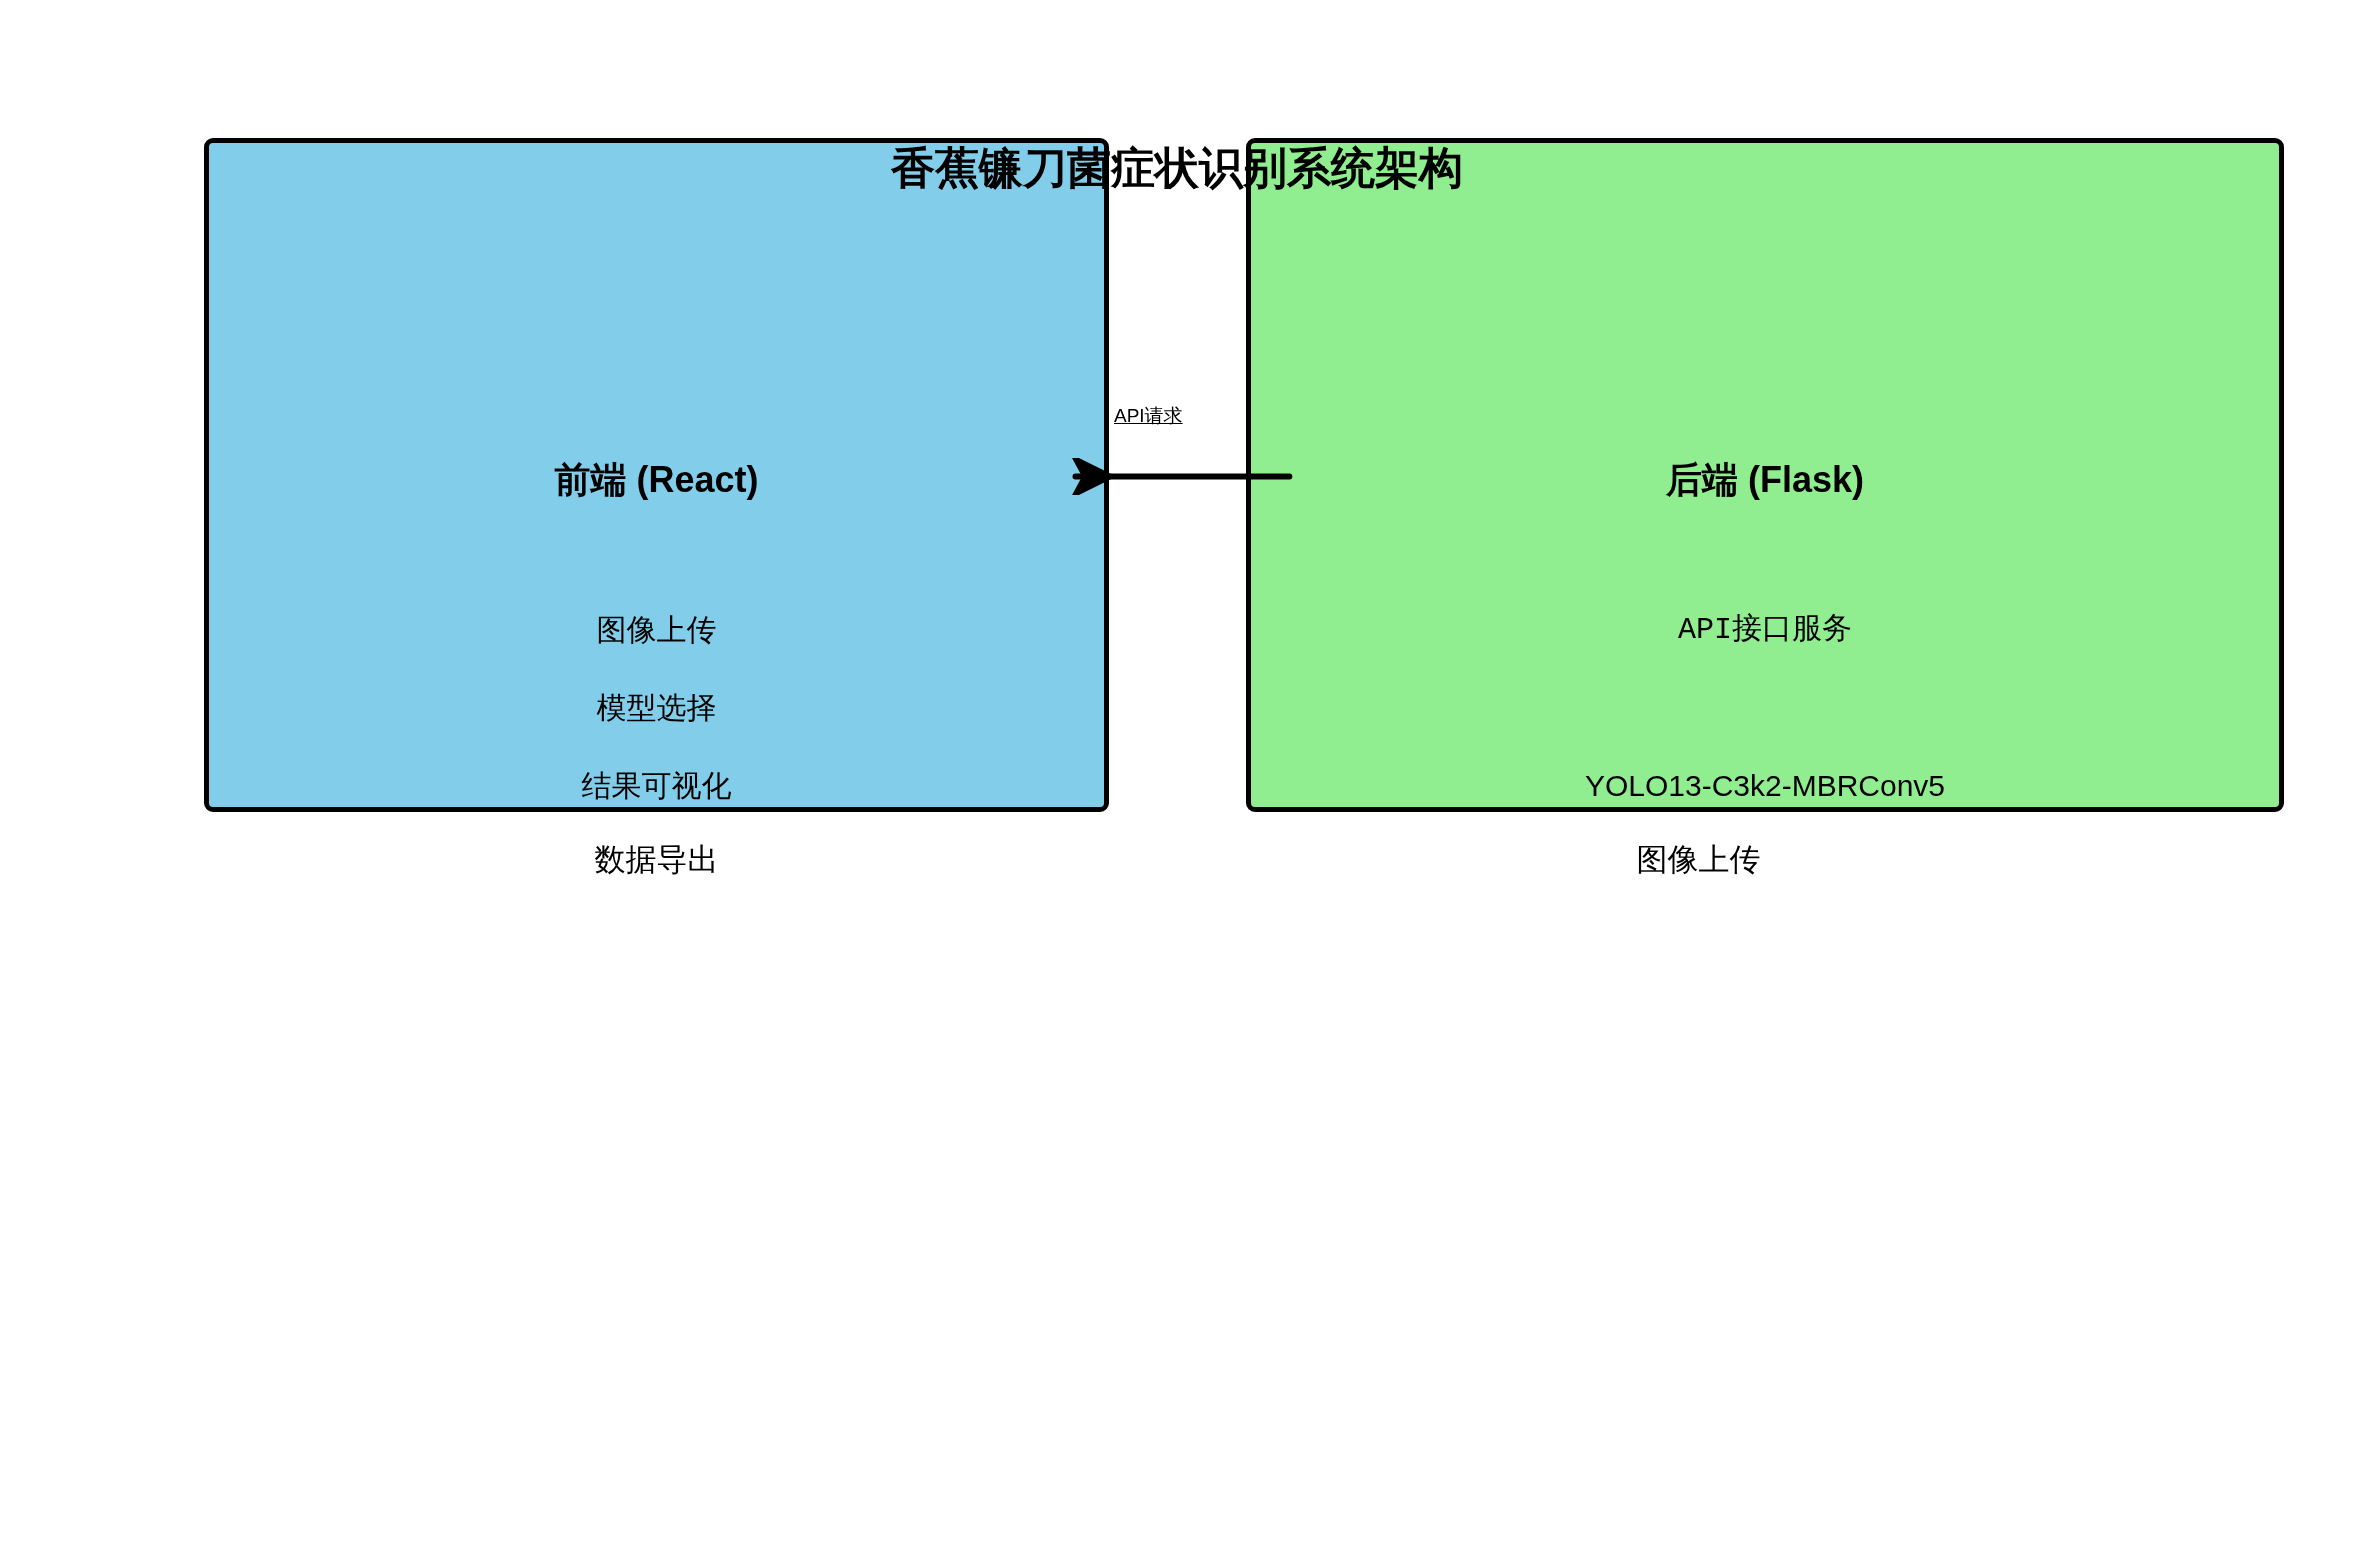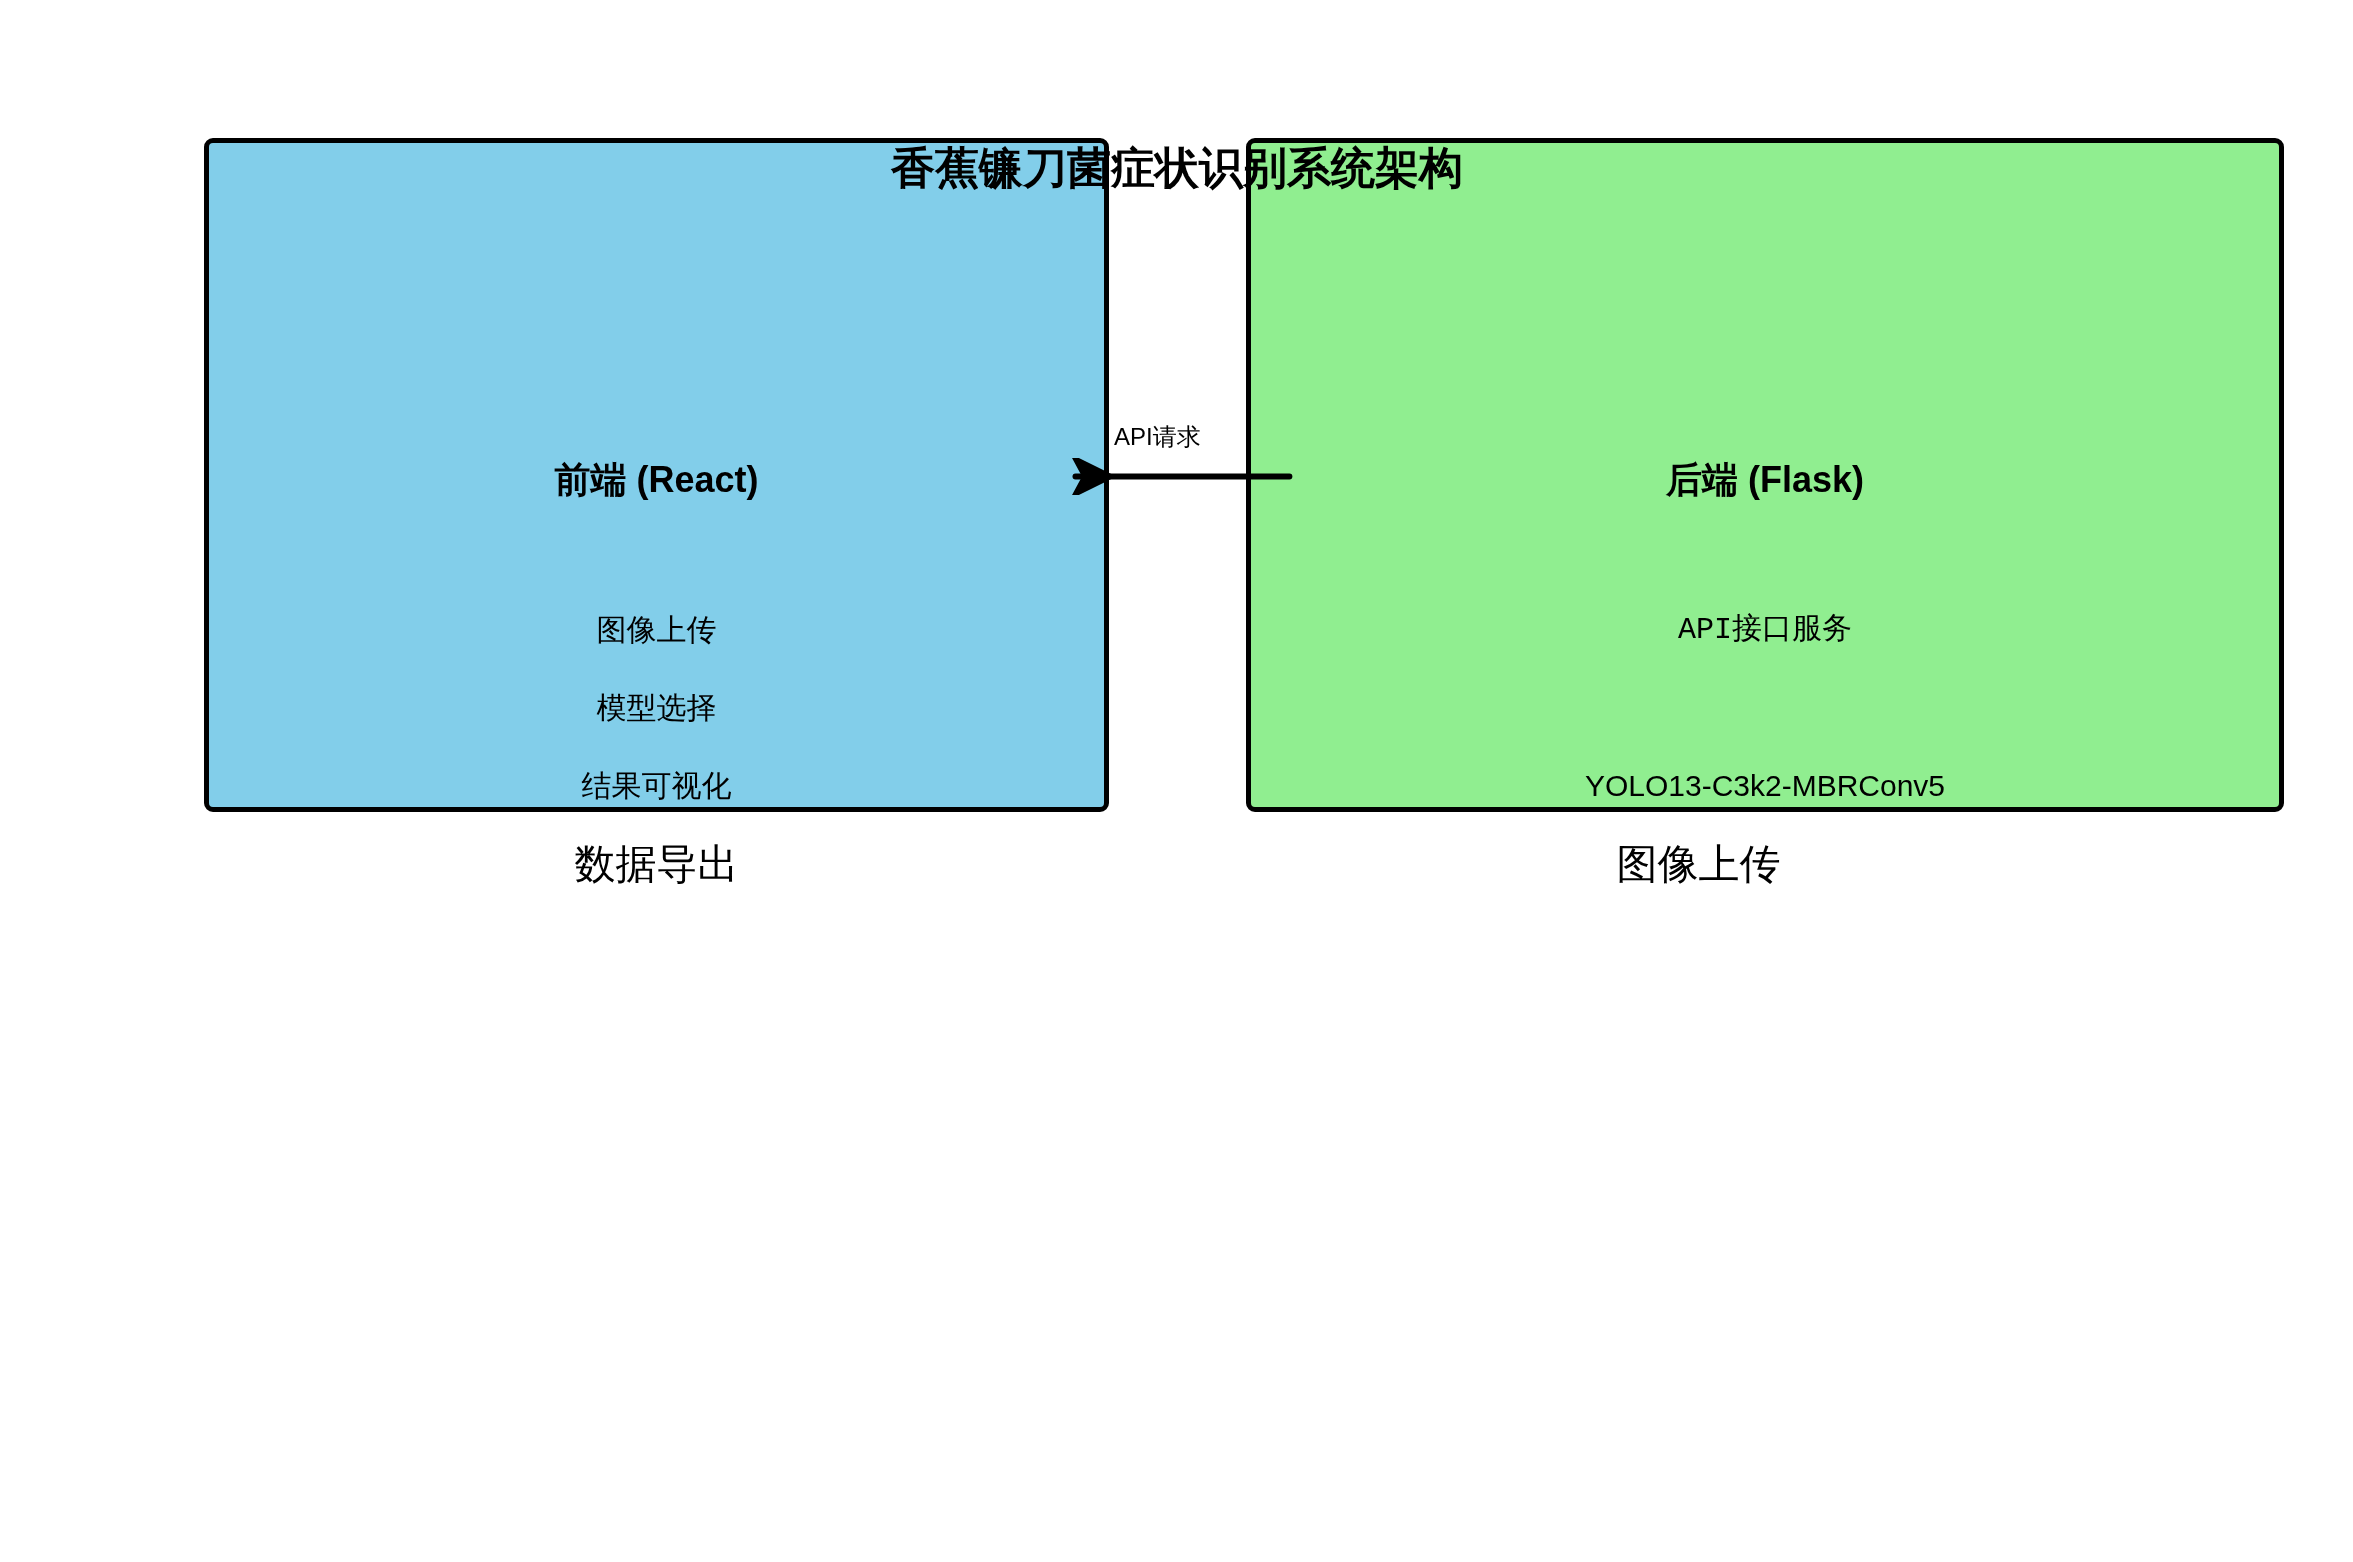--- a/index.html
+++ b/index.html
@@ -64,21 +64,21 @@
     font-size: 30px;
     line-height: 1.0;
     color: #000000;
     white-space: nowrap;
   }
 
   
   .node-caption {
     position: absolute;
     text-align: center;
-    font-size: 41px;
+    font-size: 31px;
     line-height: 1.0;
     color: #000000;
     white-space: nowrap;
   }
   #frontend-caption {
     left: 204px;
     width: 905px;
     top: 844px;
   }
   #backend-caption {
@@ -107,27 +107,28 @@
     position: absolute;
     left: 1061px;
     top: 458px;
     width: 237px;
     height: 37px;
     z-index: 15;
   }
   #api-arrow-label {
     position: absolute;
     left: 1114px;
-    top: 425px;
-    font-size: 24px;
+    top: 406px;
+    font-size: 19px;
     line-height: 1.0;
     color: #000000;
     white-space: nowrap;
     background: transparent;
     z-index: 16;
+    text-decoration: underline;
   }
 </style>
 </head>
 <body>
 
 <div id="canvas">
 
   <div class="node-box" id="frontend-box">
     <div class="node-title" id="frontend-title">前端 (React)</div>
 

